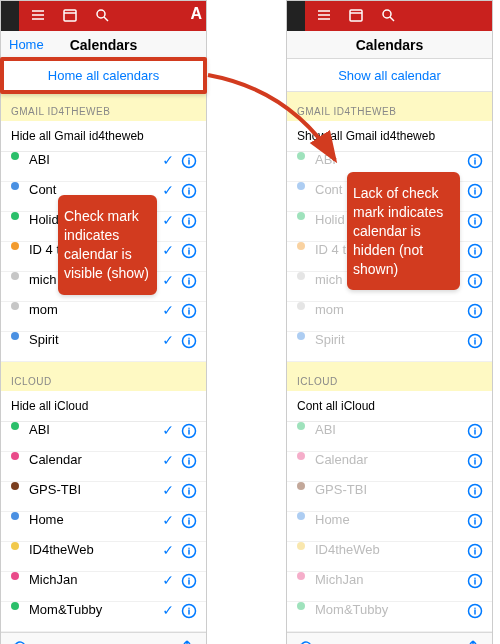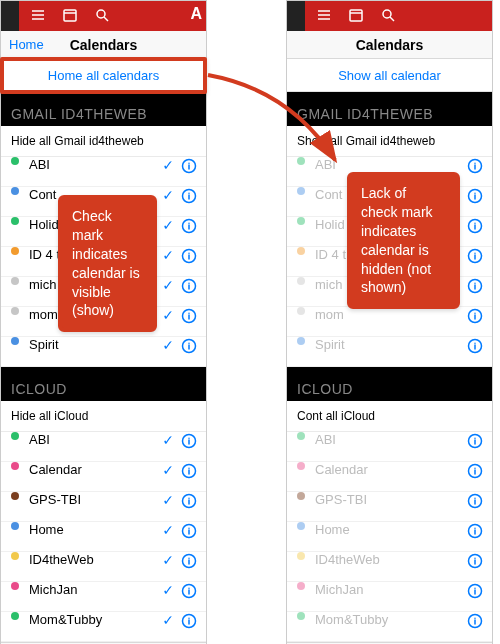--- a/index.html
+++ b/index.html
@@ -81,24 +81,24 @@
     display: flex;
     align-items: center;
     justify-content: center;
     color: #007aff;
     font-size: 13px;
     background: #fff;
     border-bottom: 1px solid #e2e2e2;
   }
   .group-header {
     padding: 14px 10px 4px 10px;
-    font-size: 14px;
+    font-size: 10px;
     color: #888;
     letter-spacing: 0.5px;
-    background: #000000;
+    background: #fef9c3;
   }
   .group-action {
     padding: 8px 10px;
     font-size: 12px;
     color: #000;
     background: #fff;
     border-bottom: 1px solid #eaeaea;
   }
   .cal-row {
     display: flex;
@@ -154,21 +154,21 @@
     position: absolute;
     border: 4px solid #d23b1f;
     border-radius: 6px;
     box-shadow: 0 2px 4px rgba(0,0,0,0.15);
   }
   .callout-fill {
     background: #d23b1f;
     color: #fff;
     font-size: 14px;
     line-height: 1.35;
-    padding: 8px 10px;
+    padding: 8px 2px;
   }
   #highlight-box {
     left: 0px; top: 57px;
     width: 207px; height: 37px;
     background: transparent;
     border-radius: 2px;
   }
   #callout-left {
     left: 58px; top: 195px;
     width: 99px;

